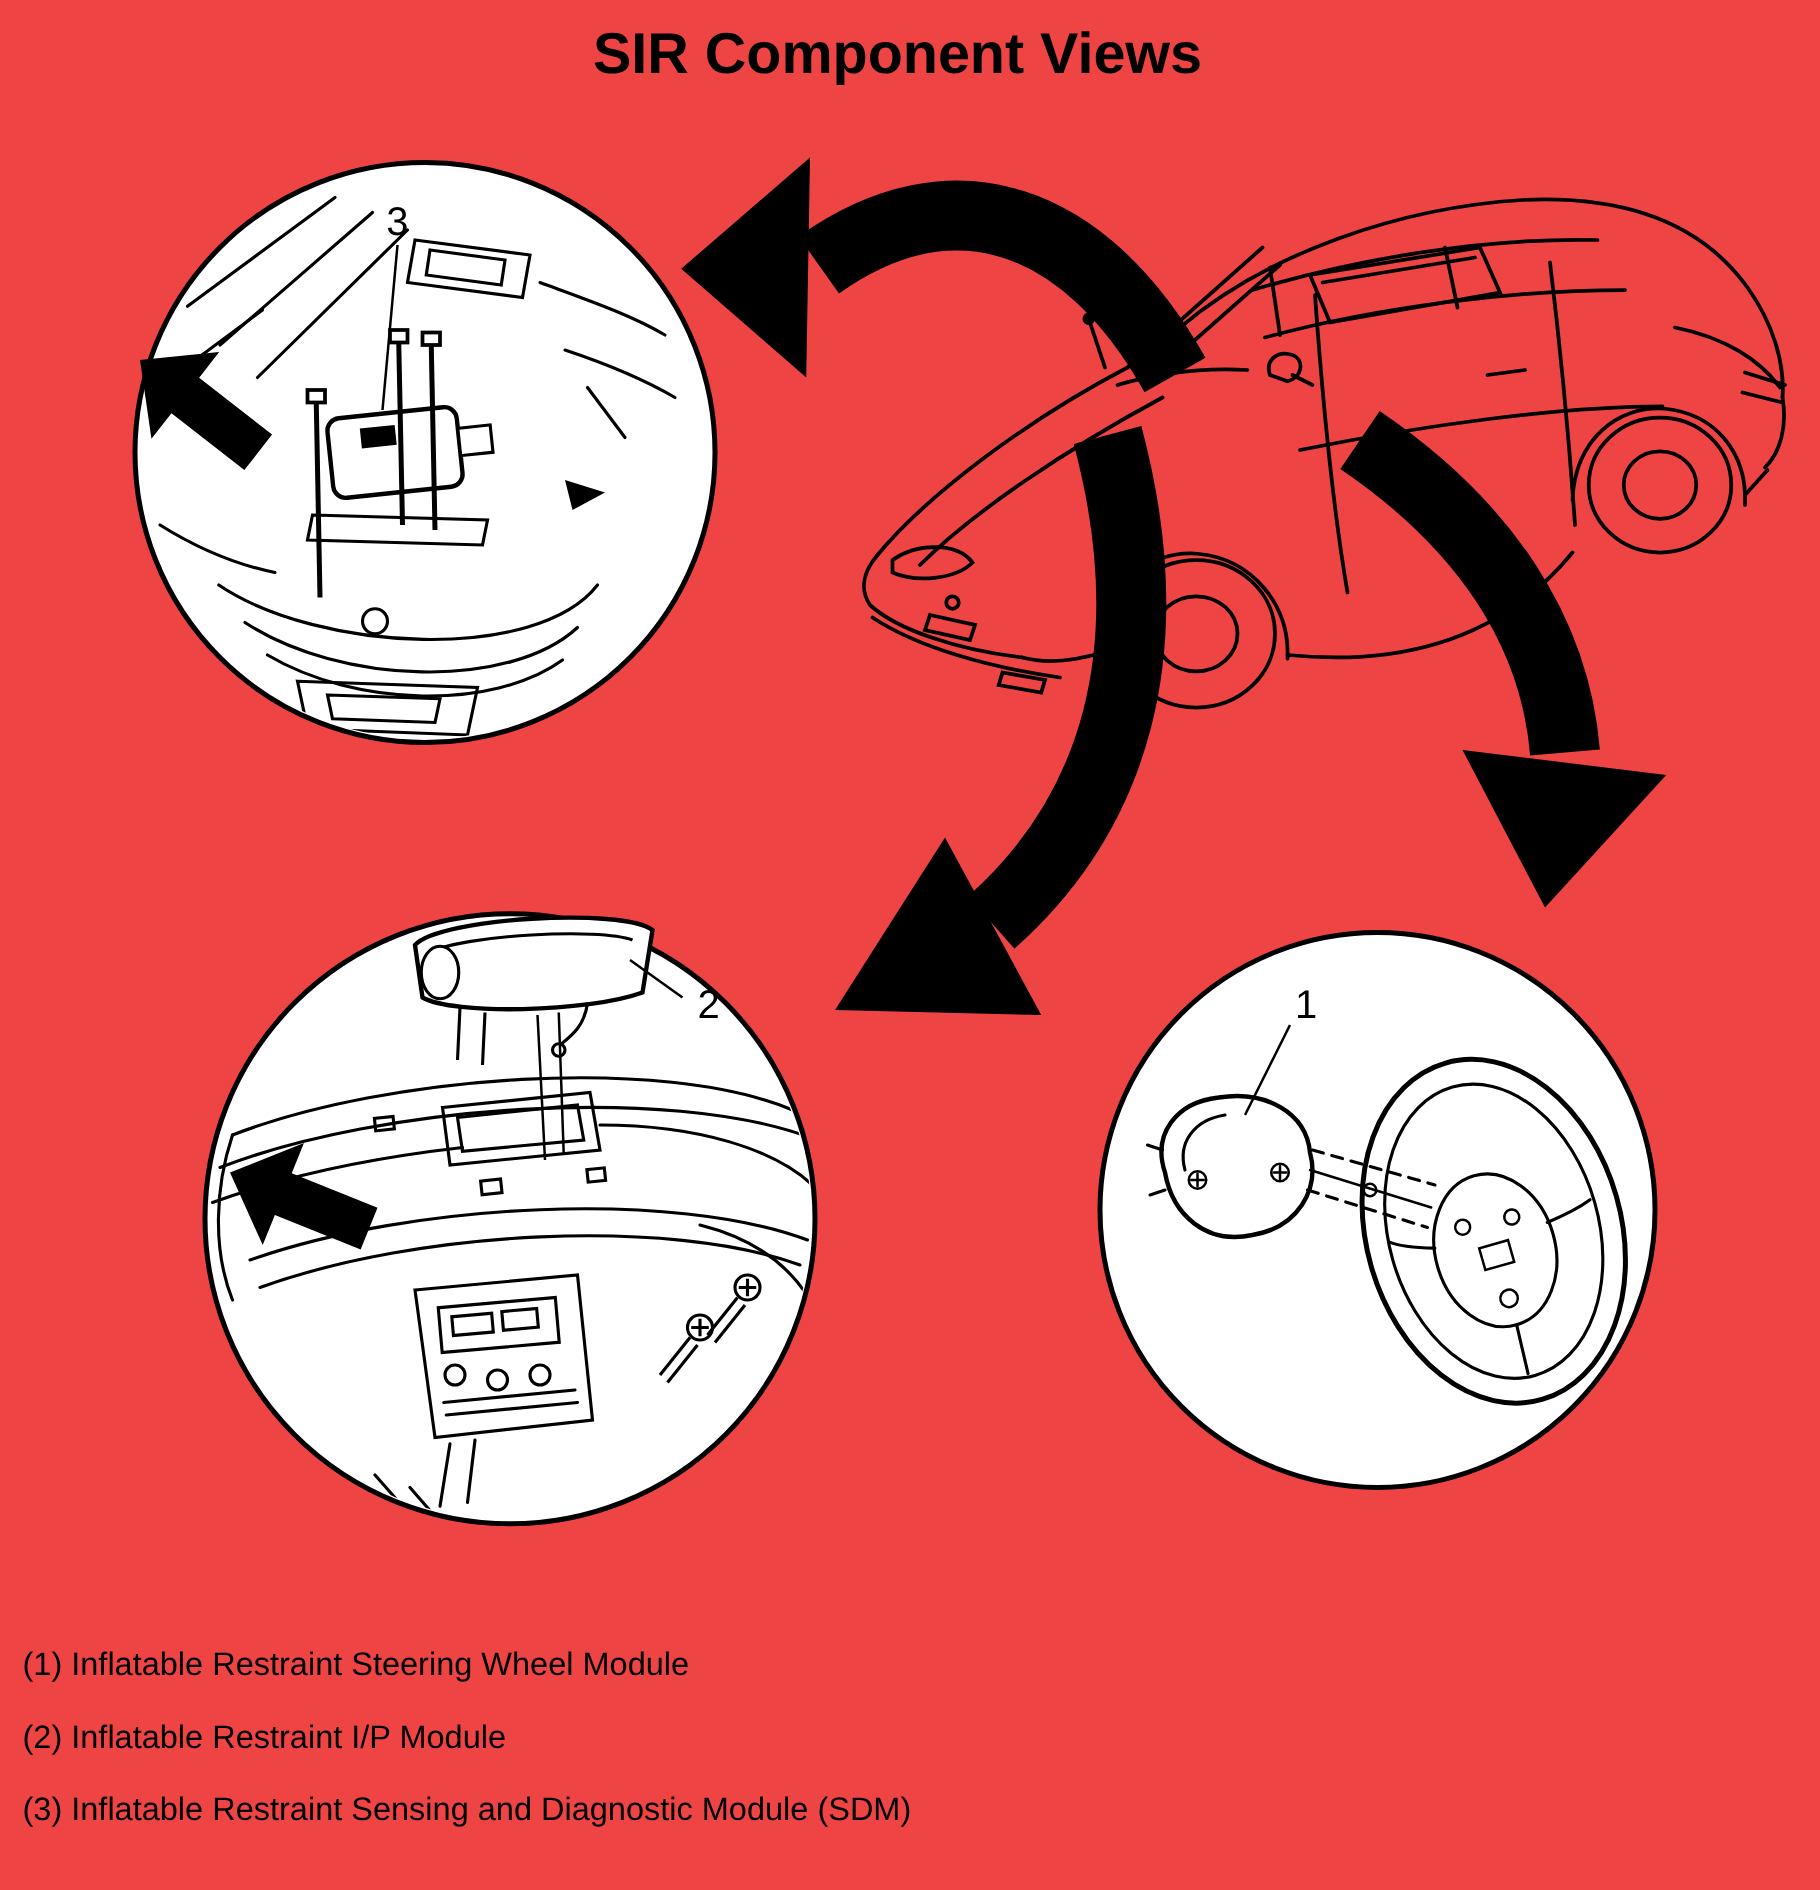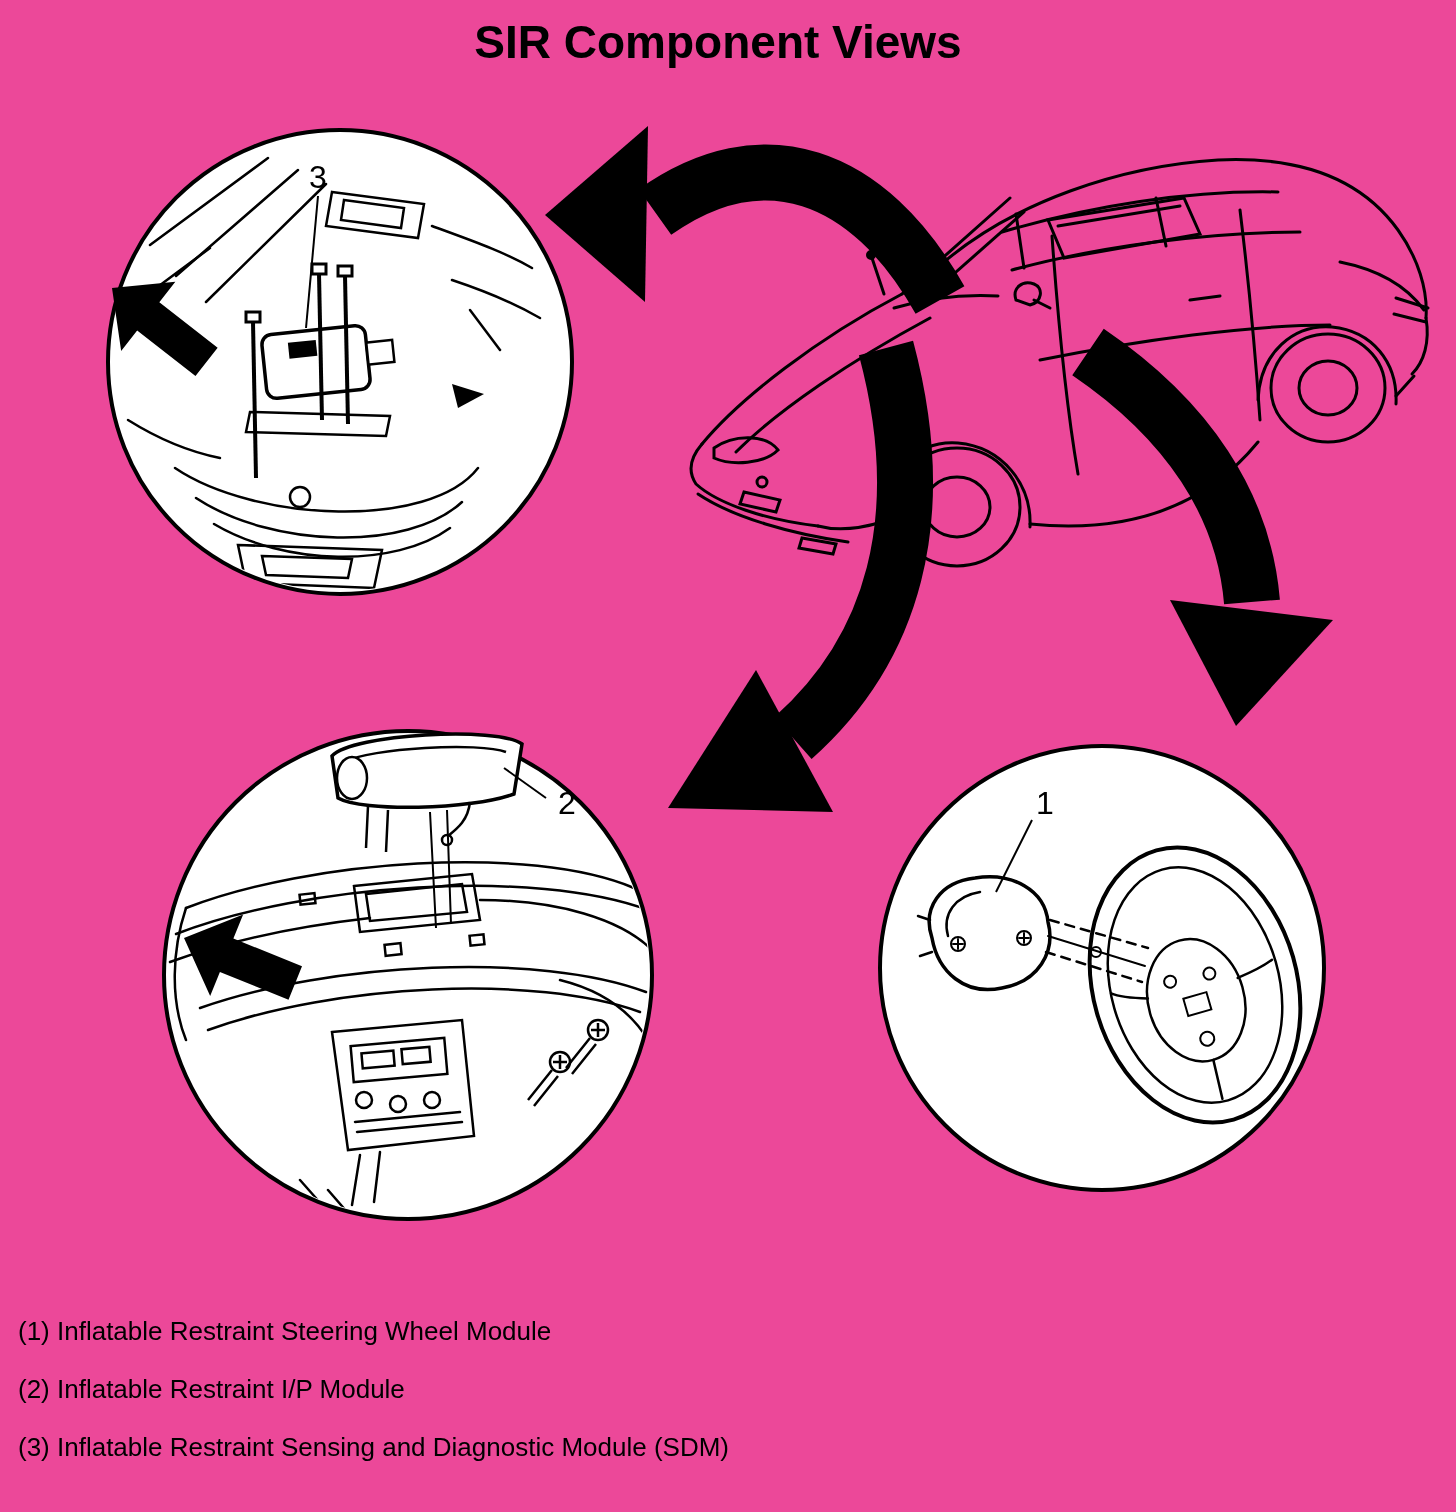--- a/index.html
+++ b/index.html
@@ -1,16 +1,16 @@
 <!DOCTYPE html>
 <html><head>
 <meta charset="utf-8">
 <style>
   html,body{margin:0;padding:0;background:#fff;}
-  .page{position:relative;width:1456px;height:1512px;background:#ec4899;overflow:hidden;
+  .page{position:relative;width:1456px;height:1512px;background:#ef4444;overflow:hidden;
         font-family:"Liberation Sans", sans-serif;}
   svg{display:block;}
   svg text{font-family:"Liberation Sans", sans-serif;fill:#000;}
   .title-text{font-size:46px;font-weight:bold;}
   .legend-text{font-size:26px;}
   .callout-num{font-size:32px;}
 </style>
 </head>
 <body>
 

